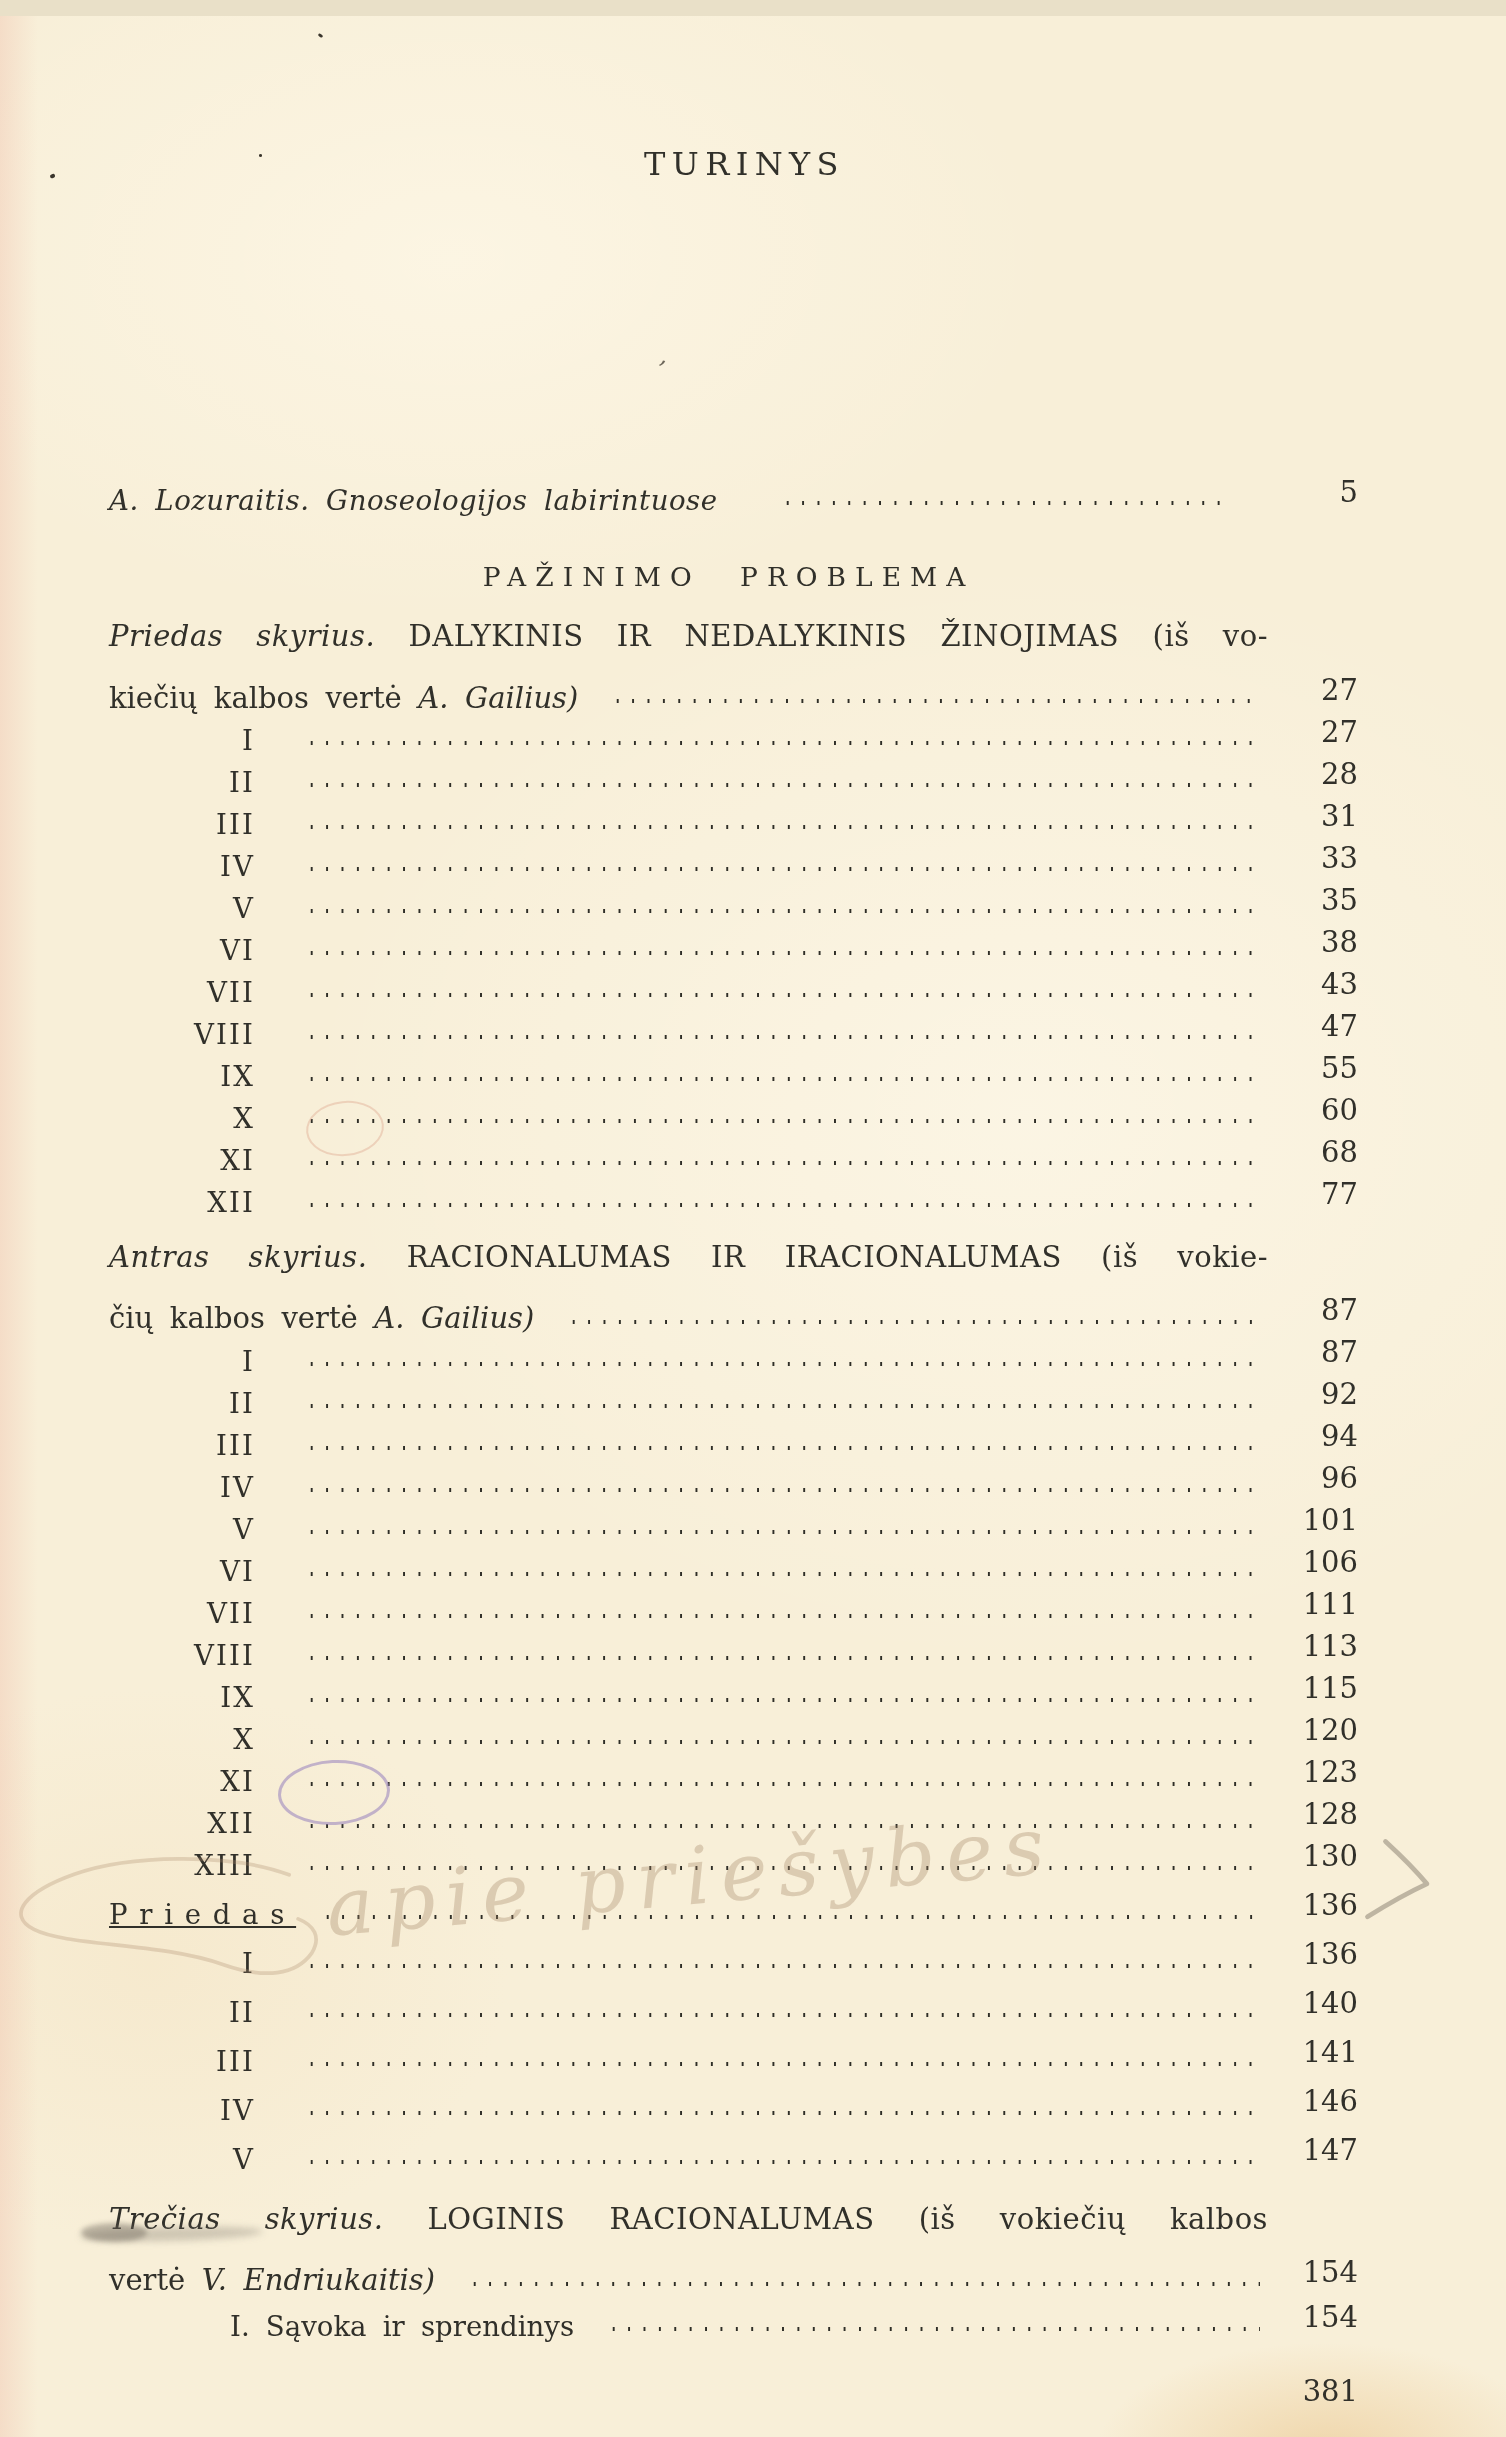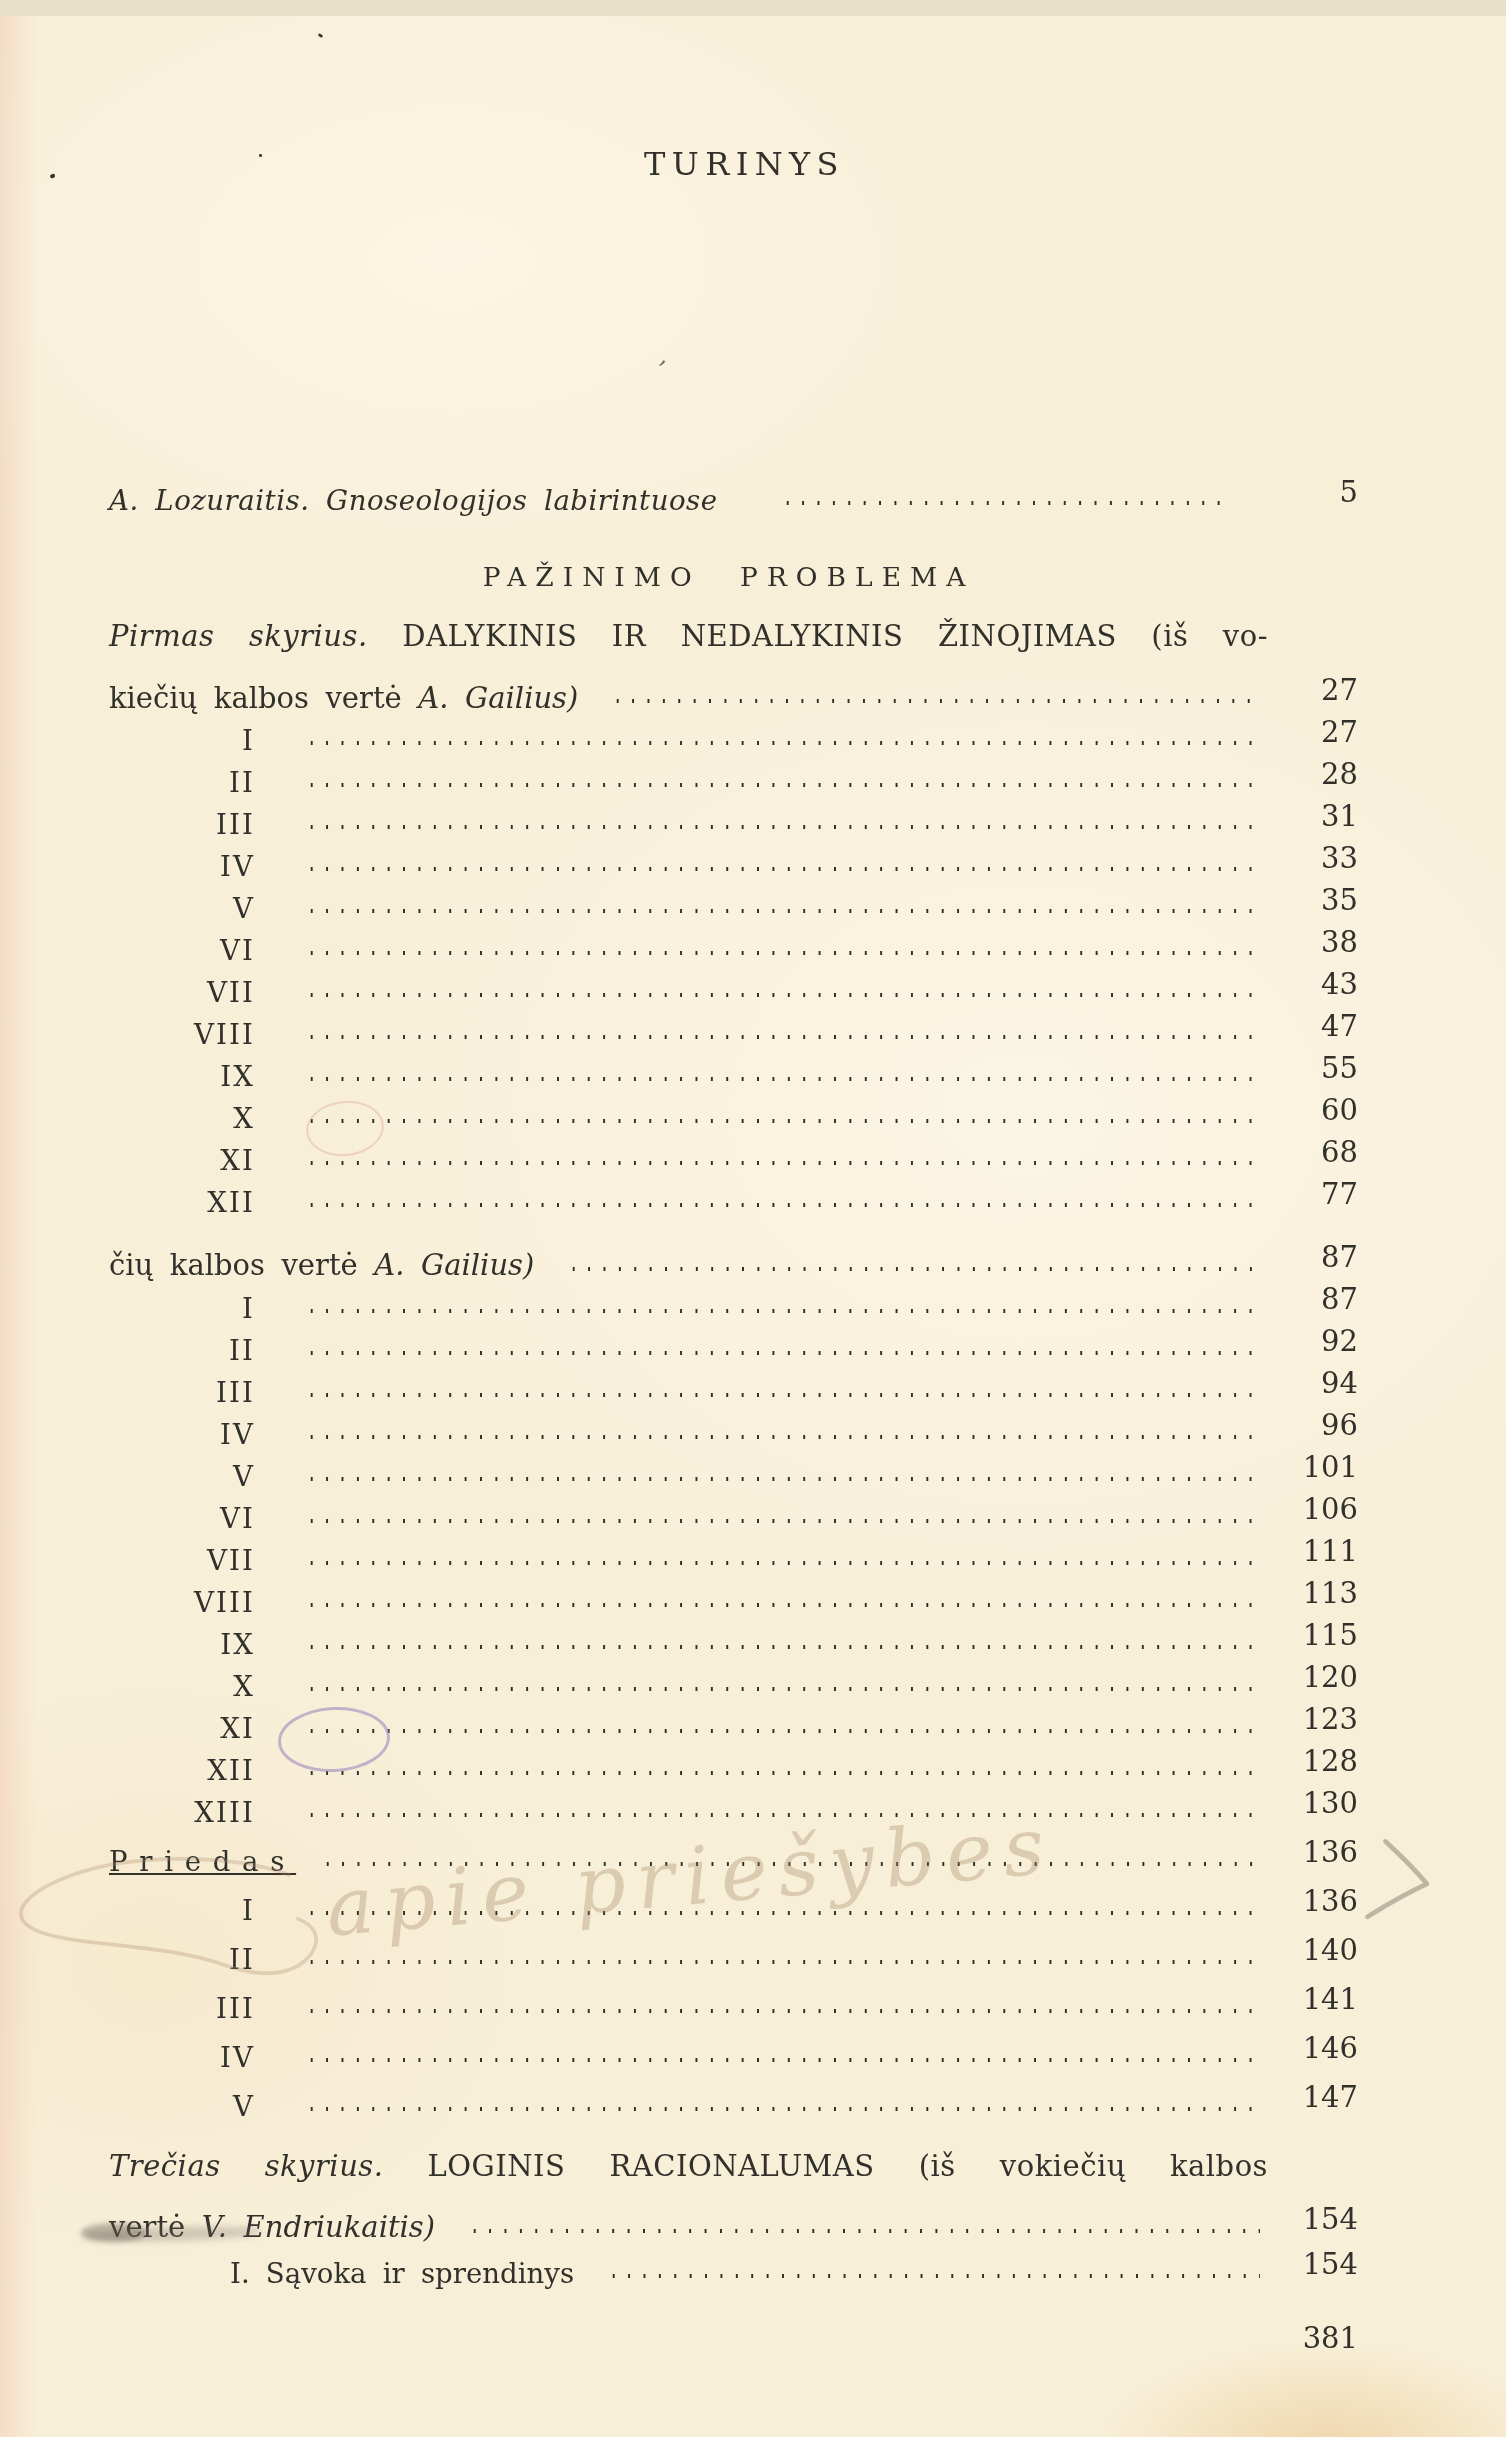--- a/index.html
+++ b/index.html
@@ -141,21 +141,21 @@
 
   <div class="row intro-row">
     <span class="rowtext"><span>A. Lozuraitis.</span>&nbsp;<span>Gnoseologijos labirintuose</span></span>
     <span class="leader"></span>
     <span class="pg">5</span>
   </div>
 
   <div class="part-title">PAŽINIMO PROBLEMA</div>
 
   <div class="chapter ch1">
-    <div class="ch-l1"><span class="it">Pirmas skyrius.</span> <span>DALYKINIS IR NEDALYKINIS ŽINOJIMAS (iš vo-</span></div>
+    <div class="ch-l1"><span class="it">Priedas skyrius.</span> <span>DALYKINIS IR NEDALYKINIS ŽINOJIMAS (iš vo-</span></div>
     <div class="row ch-l2">
       <span class="rowtext"><span>kiečių kalbos vertė</span>&nbsp;<span class="it">A. Gailius)</span></span>
       <span class="leader"></span>
       <span class="pg">27</span>
     </div>
   </div>
 
   <div class="list1">
     <div class="row item">
         <span class="num">I</span>
@@ -213,20 +213,21 @@
         <span class="pg">68</span>
       </div>
     <div class="row item">
         <span class="num">XII</span>
         <span class="leader"></span>
         <span class="pg">77</span>
       </div>
   </div>
 
   <div class="chapter ch2">
+    <div class="ch-l1"><span class="it">Antras skyrius.</span> <span>RACIONALUMAS IR IRACIONALUMAS (iš vokie-</span></div>
     <div class="row ch-l2">
       <span class="rowtext"><span>čių kalbos vertė</span>&nbsp;<span class="it">A. Gailius)</span></span>
       <span class="leader"></span>
       <span class="pg">87</span>
     </div>
   </div>
 
   <div class="list2">
     <div class="row item">
         <span class="num">I</span>

